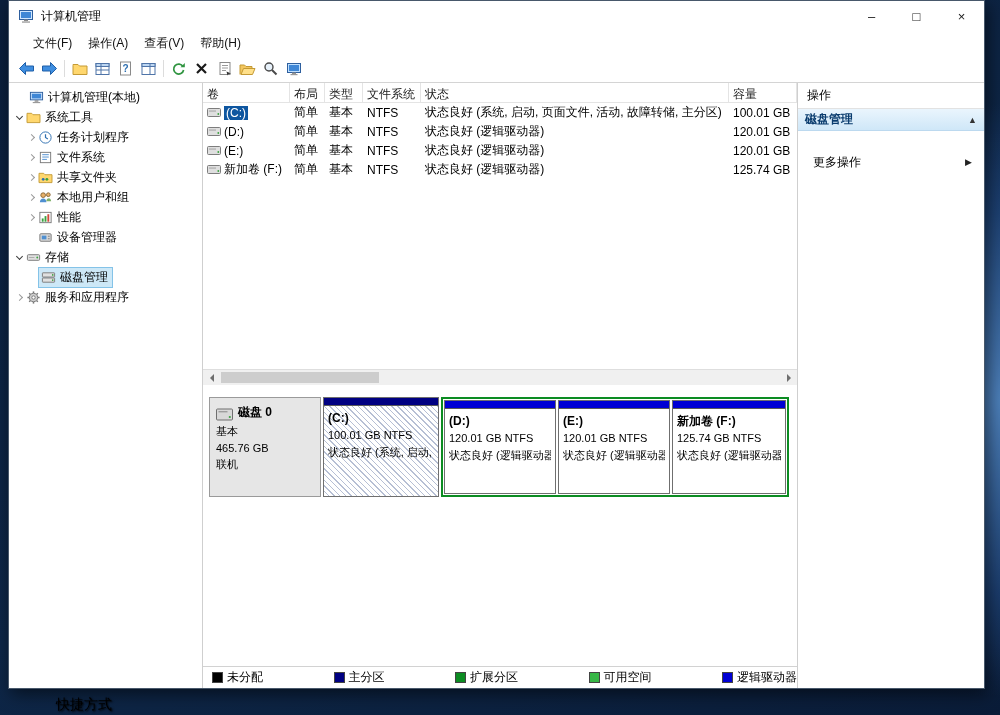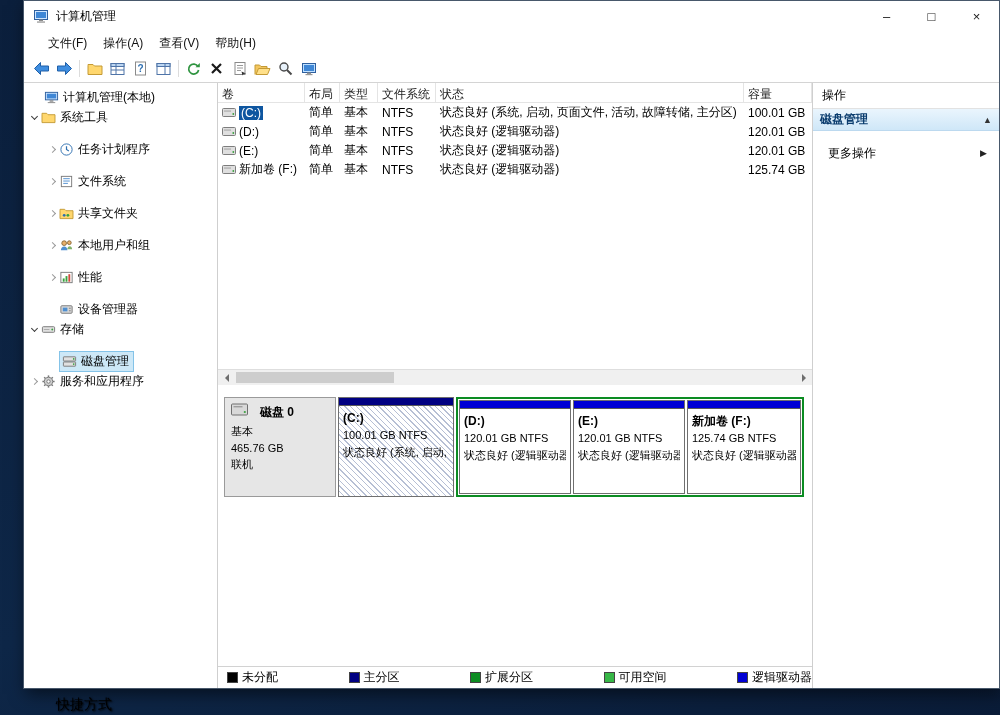--- a/index.html
+++ b/index.html
@@ -6,21 +6,21 @@
 html,body{width:1000px;height:715px;}
 body{
   position:relative;overflow:hidden;
   font-family:"Liberation Sans","DejaVu Sans",sans-serif;
   background:
     radial-gradient(480px 380px at 1005px 400px, #4d80ba 0%, rgba(38,80,140,.6) 50%, rgba(10,28,56,0) 78%),
     linear-gradient(160deg,#0b1f3c 0%,#0e2748 60%,#0a1c38 100%);
 }
 .desktop-label{position:absolute;left:56px;top:696px;font-size:14px;color:#000000;text-shadow:1px 1px 2px #000;}
 
-.window{position:absolute;left:23px;top:0;width:977px;height:689px;background:#fff;border:1px solid #48586b;box-shadow:3px 5px 16px rgba(0,0,0,.55);display:flex;flex-direction:column;}
+.window{position:absolute;left:8px;top:0;width:977px;height:689px;background:#fff;border:1px solid #48586b;box-shadow:3px 5px 16px rgba(0,0,0,.55);display:flex;flex-direction:column;}
 
 .titlebar{height:30px;flex:0 0 30px;display:flex;align-items:center;background:#fff;}
 .title-icon{width:16px;height:16px;margin:0 7px 0 9px;flex:0 0 16px;}
 .title-text{font-size:12px;color:#000;}
 .win-controls{margin-left:auto;display:flex;height:100%;}
 .win-btn{width:45px;display:flex;align-items:center;justify-content:center;font-size:13px;color:#191919;}
 
 .menubar{height:24px;flex:0 0 24px;display:flex;align-items:center;background:#fff;padding-left:16px;}
 .menu-item{font-size:12px;padding:3px 8px;color:#111;}
 
@@ -28,21 +28,21 @@
 .tb{width:23px;height:23px;display:flex;align-items:center;justify-content:center;}
 .tbsep{width:1px;height:17px;background:#dcdcdc;margin:0 3px;}
 
 .content{flex:1;display:flex;min-height:0;}
 
 .tree{width:194px;flex:0 0 194px;background:#fff;border-right:1px solid #cfcfcf;padding-top:4px;font-size:12px;overflow:hidden;}
 .titem{height:20px;display:flex;align-items:center;white-space:nowrap;color:#000;}
 .titem .tlabel{margin-left:4px;overflow:hidden;}
 .l0{padding-left:20px;}
 .l1{padding-left:4px;}
-.l2{padding-left:22px;margin-top:12px;}
+.l2{padding-left:16px;}
 .chev{width:12px;flex:0 0 12px;display:flex;align-items:center;justify-content:center;margin-right:1px;}
 .chev i{display:block;width:5px;height:5px;border-right:1.4px solid;border-bottom:1.4px solid;}
 .chev.exp i{border-color:#3c3c3c;transform:rotate(45deg);margin-top:-2px;}
 .chev.col i{border-color:#9a9a9a;transform:rotate(-45deg);}
 .ticon{width:15px;height:15px;flex:0 0 15px;display:flex;align-items:center;justify-content:center;}
 .tsel{display:flex;align-items:center;background:#cde8f7;border:1px solid #84c3e8;padding:1px 4px 1px 2px;}
 
 .midpane{flex:1;display:flex;flex-direction:column;min-width:0;background:#fff;border-right:1px solid #cfcfcf;}
 .vollist{flex:0 0 286px;overflow:hidden;}
 .vhead{display:flex;height:20px;border-bottom:1px solid #e4e4e4;}
@@ -62,42 +62,42 @@
 .sarr{width:16px;height:15px;display:flex;align-items:center;justify-content:center;}
 .sarr i{display:block;width:0;height:0;border:4px solid transparent;}
 .sarr.left i{border-right-color:#6e6e6e;margin-left:-3px;}
 .sarr.right i{border-left-color:#6e6e6e;margin-right:-3px;}
 .strack{flex:1;height:15px;position:relative;}
 .sthumb{position:absolute;left:2px;top:2px;height:11px;width:158px;background:#cdcdcd;}
 
 .graph{flex:1;background:#fff;padding:12px 8px 0 6px;overflow:hidden;}
 .diskrow{display:flex;height:100px;}
 .dinfo{width:112px;flex:0 0 112px;background:#e6e6e6;border:1px solid #9a9a9a;padding:5px 6px;font-size:11px;line-height:1.5;color:#000;}
-.dname{display:flex;align-items:flex-start;gap:12px;font-size:12px;font-weight:bold;margin-bottom:2px;}
+.dname{display:flex;align-items:flex-end;gap:5px;font-size:12px;font-weight:bold;margin-bottom:2px;}
 .part{display:flex;flex-direction:column;border:1px solid #6f6f6f;background:#fff;overflow:hidden;}
 .part-c{width:116px;flex:0 0 116px;margin-left:2px;}
 .ext{display:flex;margin-left:2px;border:2px solid #0c8c22;padding:1px;gap:2px;background:#fff;}
 .pl{width:112px;flex:0 0 112px;}
 .pl3{width:114px;flex:0 0 114px;}
 .stripe{height:8px;flex:0 0 8px;border-bottom:1px solid #5a5a5a;}
 .pbody{flex:1;padding:3px 4px;font-size:11px;line-height:1.5;background:#fff;}
 .pbody>div{overflow:hidden;white-space:nowrap;}
 .pname{font-size:12px;font-weight:bold;}
 .hatch{background:repeating-linear-gradient(45deg,#ffffff 0 3px,#b6bfd4 3px 4px);}
 
 .legend{flex:0 0 22px;border-top:1px solid #d2d2d2;display:flex;align-items:center;gap:15px;padding-left:9px;font-size:12px;background:#fff;justify-content:space-between;}
 .litem{display:flex;align-items:center;gap:4px;}
 .swatch{width:11px;height:11px;border:1px solid #444;flex:0 0 11px;}
 
 .actions{width:186px;flex:0 0 186px;background:#fff;display:flex;flex-direction:column;font-size:12px;}
 .ahead{flex:0 0 21px;padding:4px 9px;border-bottom:1px solid #e2e2e2;color:#000;}
 .asec{flex:0 0 22px;display:flex;align-items:center;padding:0 7px;background:linear-gradient(#eaf5fd,#cfe7f8);color:#0a3c6e;font-weight:bold;border-bottom:1px solid #bcd9ef;}
 .acoll{margin-left:auto;font-size:9px;color:#333;}
 .acoll::before{content:"▲";}
-.amore{flex:0 0 24px;display:flex;align-items:center;padding:0 12px 0 15px;margin-top:10px;color:#000;text-align:right;}
+.amore{flex:0 0 24px;display:flex;align-items:center;padding:0 12px 0 15px;margin-top:19px;color:#000;text-align:right;}
 .aarr{margin-left:auto;font-size:9px;color:#222;}
 .aarr::before{content:"▶";}
 svg{display:block;}
 </style>
 </head>
 <body>
 
 <div class="desktop-label">快捷方式</div>
 
 <div class="window">

